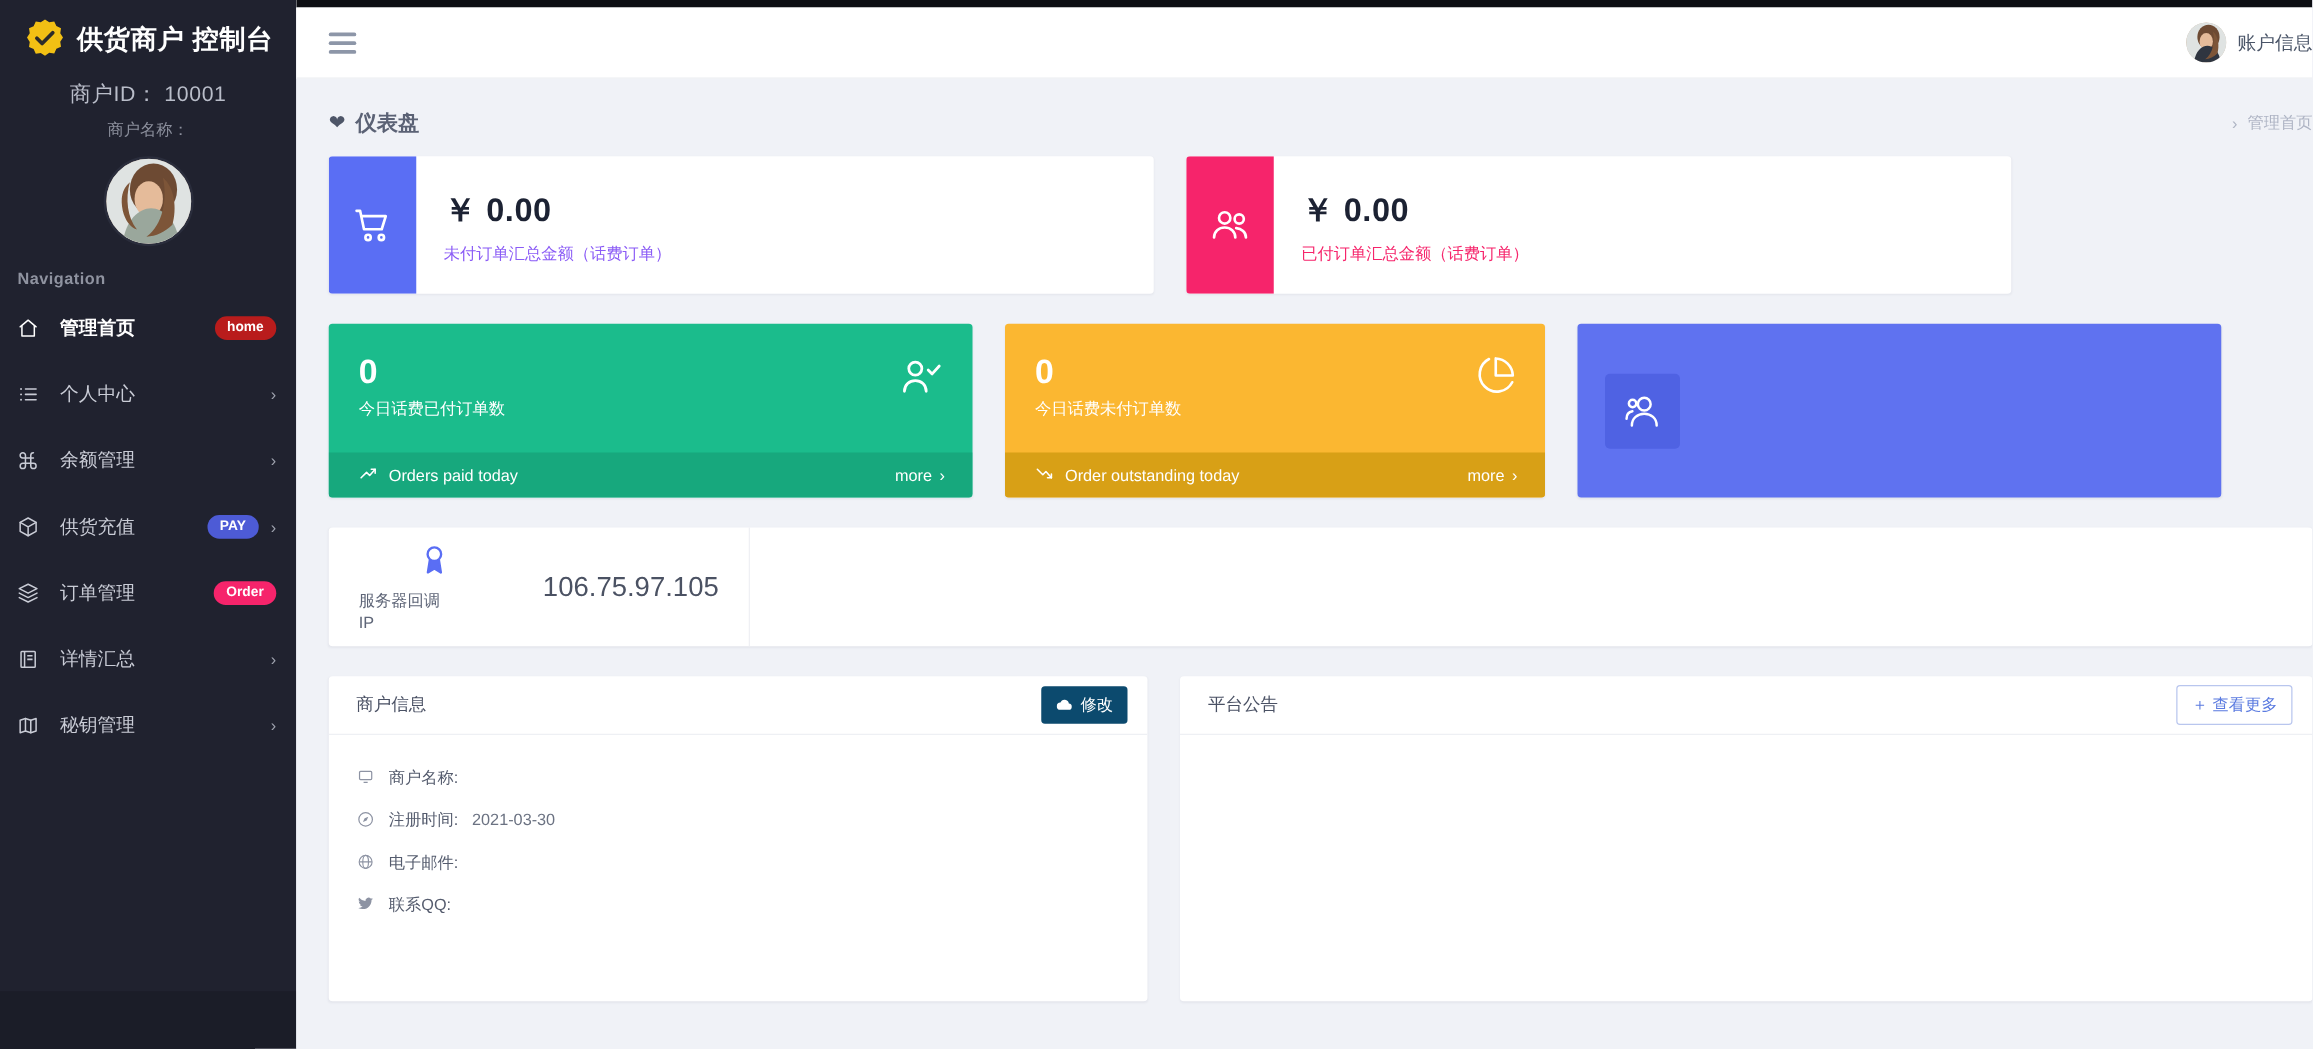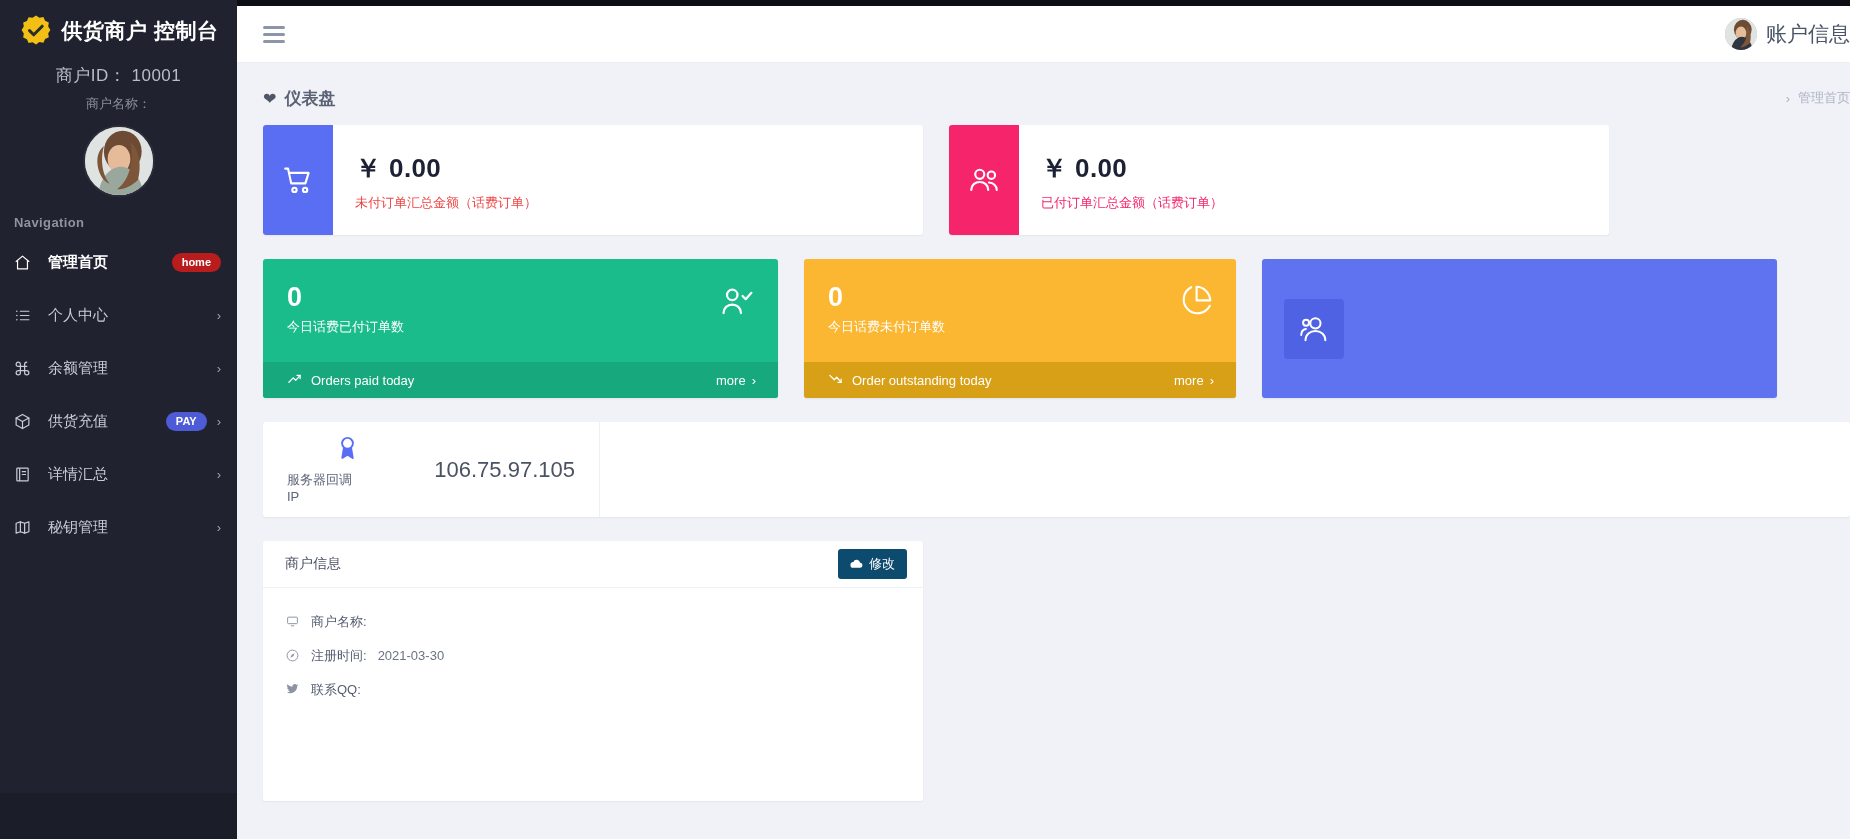--- a/index.html
+++ b/index.html
@@ -77,21 +77,21 @@
     display: flex; align-items: center; justify-content: space-between;
     padding: 0 0 0 26px; border-bottom: 1px solid #eceef2;
   }
   .hamburger { width: 22px; cursor: pointer; }
   .hamburger span { display: block; height: 3px; background: #8d96a8; border-radius: 2px; margin: 4px 0; }
   .header-right { display: flex; align-items: center; gap: 9px; padding-right: 0; }
   .hdr-avatar {
     width: 32px; height: 32px; border-radius: 50%; overflow: hidden; background: #cbb9a8;
   }
   .hdr-avatar svg { display: block; width: 100%; height: 100%; }
-  .hdr-name { font-size: 21px; color: #4a5568; white-space: nowrap; }
+  .hdr-name { font-size: 15px; color: #4a5568; white-space: nowrap; }
 
   .page-head {
     display: flex; align-items: center; justify-content: space-between;
     padding: 22px 0 14px 26px; height: 62px;
   }
   .page-title { display: flex; align-items: center; gap: 8px; color: #5b6275; font-size: 17px; font-weight: bold; }
   .heart { color: #4e5668; font-size: 16px; }
   .crumb { display: flex; align-items: center; gap: 8px; color: #aeb4c4; font-size: 13px; white-space: nowrap; }
 
   .content { padding: 0 0 0 26px; }
@@ -105,21 +105,21 @@
   }
   .money-card .icobox {
     width: 70px; flex: 0 0 70px; display: flex; align-items: center; justify-content: center;
     color: #fff;
   }
   .money-card.blue .icobox { background: #5a6ef4; }
   .money-card.pink .icobox { background: #f6246b; }
   .money-body { padding: 26px 0 0 22px; }
   .money-val { font-size: 26px; font-weight: bold; color: #1c2233; letter-spacing: .4px; }
   .money-sub { margin-top: 8px; font-size: 13px; }
-  .money-card.blue .money-sub { color: #ef4444; }
+  .money-card.blue .money-sub { color: #8b5cf6; }
   .money-card.pink .money-sub { color: #f6246b; }
 
   
   .tile {
     border-radius: 3px; color: #fff; display: flex; flex-direction: column;
     overflow: hidden; height: 139px; box-shadow: 0 1px 2px rgba(30,40,70,.07);
   }
   .tile-top { flex: 1 1 auto; display: flex; align-items: flex-start; justify-content: space-between; padding: 24px 22px 0 24px; }
   .tile-num { font-size: 27px; font-weight: bold; line-height: 1.05; }
   .tile-cap { font-size: 13px; margin-top: 7px; }
@@ -266,20 +266,31 @@
           <svg width="17" height="17" viewBox="0 0 24 24" fill="none" stroke="currentColor" stroke-width="1.7" stroke-linecap="round" stroke-linejoin="round">
               <path d="M12 2l9 5v10l-9 5-9-5V7z"></path>
               <path d="M3 7l9 5 9-5M12 12v10"></path>
             </svg>
         </span>
         <span class="nav-label">供货充值</span>
         <span class="badge pay">PAY</span>
         <span class="nav-arrow">›</span>
       </li>
 
+      <li class="nav-item">
+        <span class="nav-ico">
+          <svg width="17" height="17" viewBox="0 0 24 24" fill="none" stroke="currentColor" stroke-width="1.7" stroke-linecap="round" stroke-linejoin="round">
+              <path d="M12 2L2 7l10 5 10-5z"></path>
+              <path d="M2 12l10 5 10-5"></path>
+              <path d="M2 17l10 5 10-5"></path>
+            </svg>
+        </span>
+        <span class="nav-label">订单管理</span>
+        <span class="badge order">Order</span>
+      </li>
 
       <li class="nav-item">
         <span class="nav-ico">
           <svg width="17" height="17" viewBox="0 0 24 24" fill="none" stroke="currentColor" stroke-width="1.7" stroke-linejoin="round">
               <rect x="4" y="3" width="16" height="18" rx="1"></rect>
               <path d="M8 3v18M11 8h6M11 12h6"></path>
             </svg>
         </span>
         <span class="nav-label">详情汇总</span>
         <span class="nav-arrow">›</span>
@@ -488,27 +499,45 @@
                 <svg width="13" height="13" viewBox="0 0 24 24" fill="currentColor">
                     <circle cx="12" cy="12" r="10" fill="none" stroke="currentColor" stroke-width="1.8"></circle>
                     <path d="M16 8l-5.5 2.5L8 16l5.5-2.5z"></path>
                   </svg>
               </span>
               <span>注册时间:</span>
               <span class="info-val">2021-03-30</span>
             </div>
             <div class="info-line">
               <span class="info-ico">
+                <svg width="13" height="13" viewBox="0 0 24 24" fill="none" stroke="currentColor" stroke-width="1.7">
+                    <circle cx="12" cy="12" r="9.5"></circle>
+                    <ellipse cx="12" cy="12" rx="4.2" ry="9.5"></ellipse>
+                    <path d="M2.8 12h18.4"></path>
+                  </svg>
+              </span>
+              <span>电子邮件:</span>
+              <span class="info-val"></span>
+            </div>
+            <div class="info-line">
+              <span class="info-ico">
                 <svg width="13" height="13" viewBox="0 0 24 24" fill="currentColor">
                     <path d="M23 4.2a9 9 0 0 1-2.6.7 4.5 4.5 0 0 0 2-2.5 9 9 0 0 1-2.9 1.1A4.5 4.5 0 0 0 11.7 7a12.8 12.8 0 0 1-9.3-4.7 4.5 4.5 0 0 0 1.4 6 4.4 4.4 0 0 1-2-.6 4.5 4.5 0 0 0 3.6 4.4 4.5 4.5 0 0 1-2 .1 4.5 4.5 0 0 0 4.2 3.1A9 9 0 0 1 1 17.3 12.7 12.7 0 0 0 7.9 19c8.3 0 12.8-6.9 12.8-12.8v-.6A9 9 0 0 0 23 4.2z"></path>
                   </svg>
               </span>
               <span>联系QQ:</span>
               <span class="info-val"></span>
             </div>
           </div>
         </div>
 
+        <div class="panel" style="width:912px;height:260px">
+          <div class="panel-head">
+            <span class="panel-title">平台公告</span>
+            <button class="btn-outline">＋ 查看更多</button>
+          </div>
+          <div class="panel-body"></div>
+        </div>
       </div>
 
     </div>
   </div>
 </div>
 
 </body></html>

